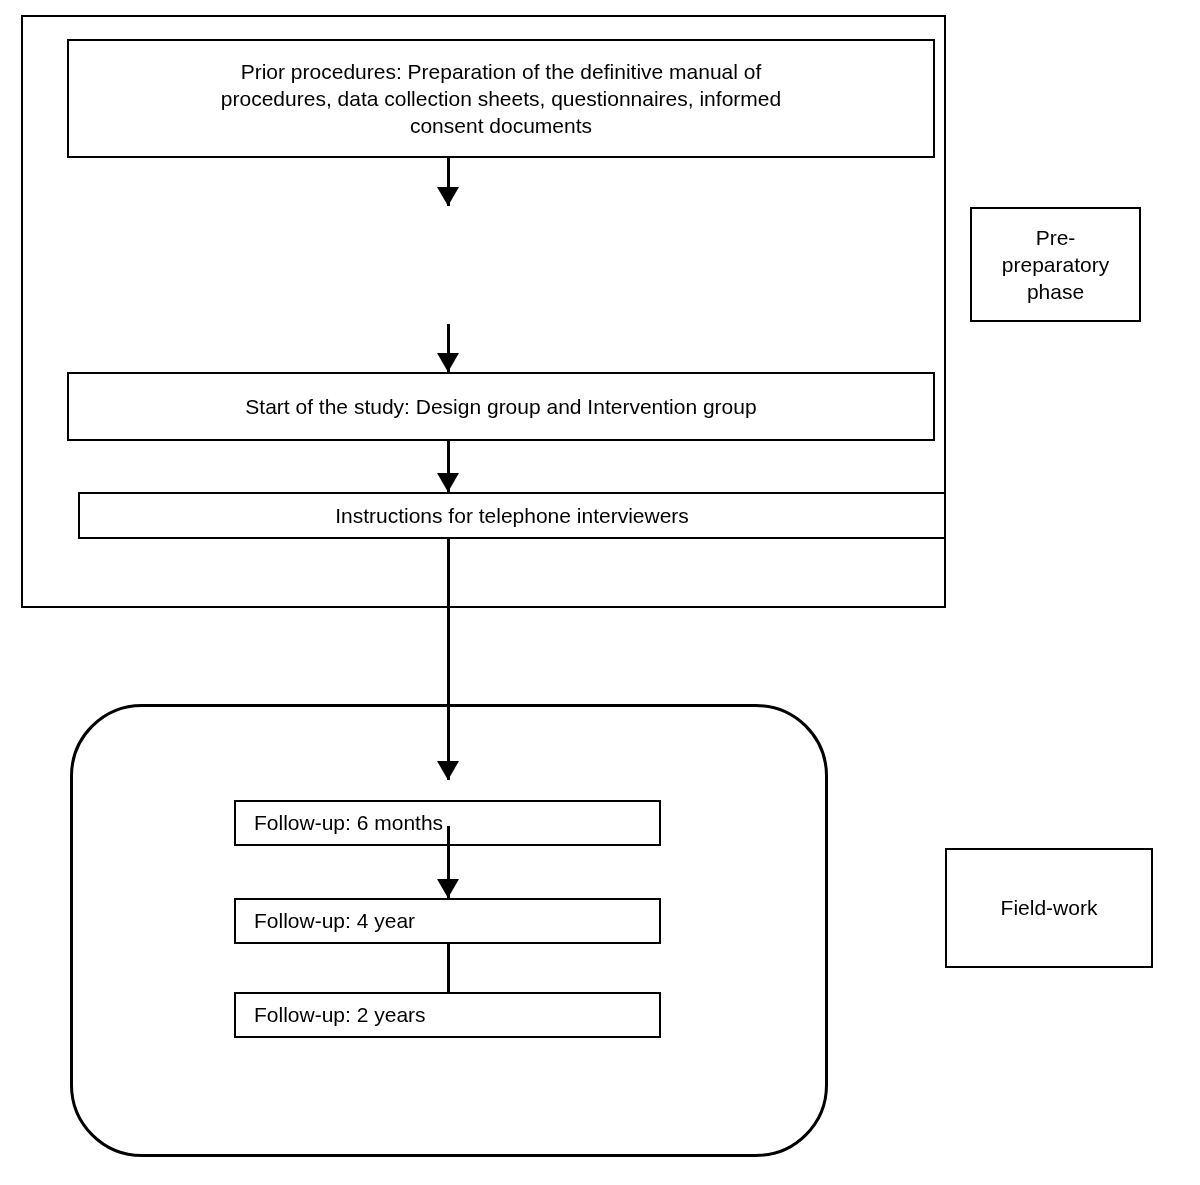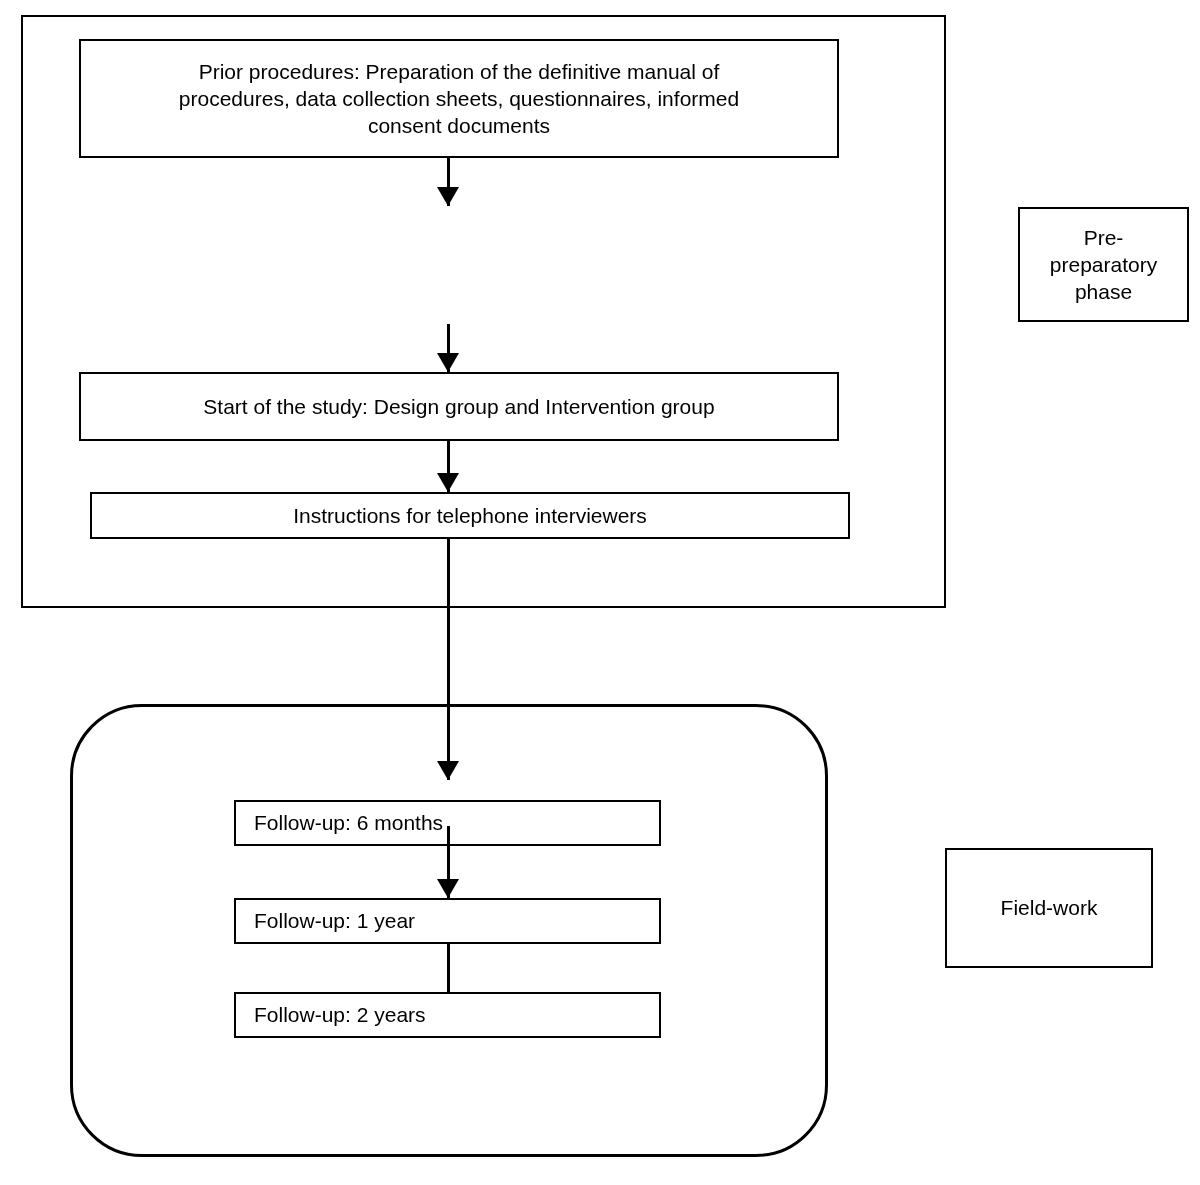--- a/index.html
+++ b/index.html
@@ -39,22 +39,22 @@
     box-sizing: border-box;
     border: 2px solid #000000;
     background: transparent;
   }
   .group-rect.rounded {
     border-radius: 72px;
     border-width: 3px;
   }
   
   .proc {
-    left: 79px;
-    width: 760px;
+    left: 67px;
+    width: 868px;
   }
   
   .followup {
     left: 234px;
     width: 427px;
     height: 46px;
     justify-content: flex-start;
     text-align: left;
     padding-left: 18px;
   }
@@ -113,34 +113,34 @@
     <div class="conn-head" style="top:32px;"></div>
   </div>
 
   <div class="node proc" style="top:492px; height:47px;margin-left:11px;">Instructions for telephone interviewers</div>
 
   <div class="connector" style="left:447px; top:539px; height:241px;">
     <div class="conn-line" style="height:241px;"></div>
     <div class="conn-head" style="top:222px;"></div>
   </div>
 
-  <div class="node phase-label" style="left:970px; top:207px; width:171px; height:115px;margin-left:48px;">Pre-
+  <div class="node phase-label" style="left:970px; top:207px; width:171px; height:115px;">Pre-
 preparatory
 phase</div>
 
   <div class="group-rect rounded" style="left:70px; top:704px; width:758px; height:453px;"></div>
 
   <div class="node followup" style="top:780px;margin-top:20px;">Follow-up: 6 months</div>
 
   <div class="connector" style="left:447px; top:826px; height:72px;">
     <div class="conn-line" style="height:72px;"></div>
     <div class="conn-head" style="top:53px;"></div>
   </div>
 
-  <div class="node followup" style="top:898px;">Follow-up: 1 year</div>
+  <div class="node followup" style="top:898px;">Follow-up: 4 year</div>
 
   <div class="connector" style="left:447px; top:944px; height:72px;">
     <div class="conn-line" style="height:72px;"></div>
     <div class="conn-head" style="top:53px;"></div>
   </div>
 
   <div class="node followup" style="top:992px;">Follow-up: 2 years</div>
 
   <div class="node phase-label" style="left:945px; top:848px; width:208px; height:120px;">Field-work</div>
 

